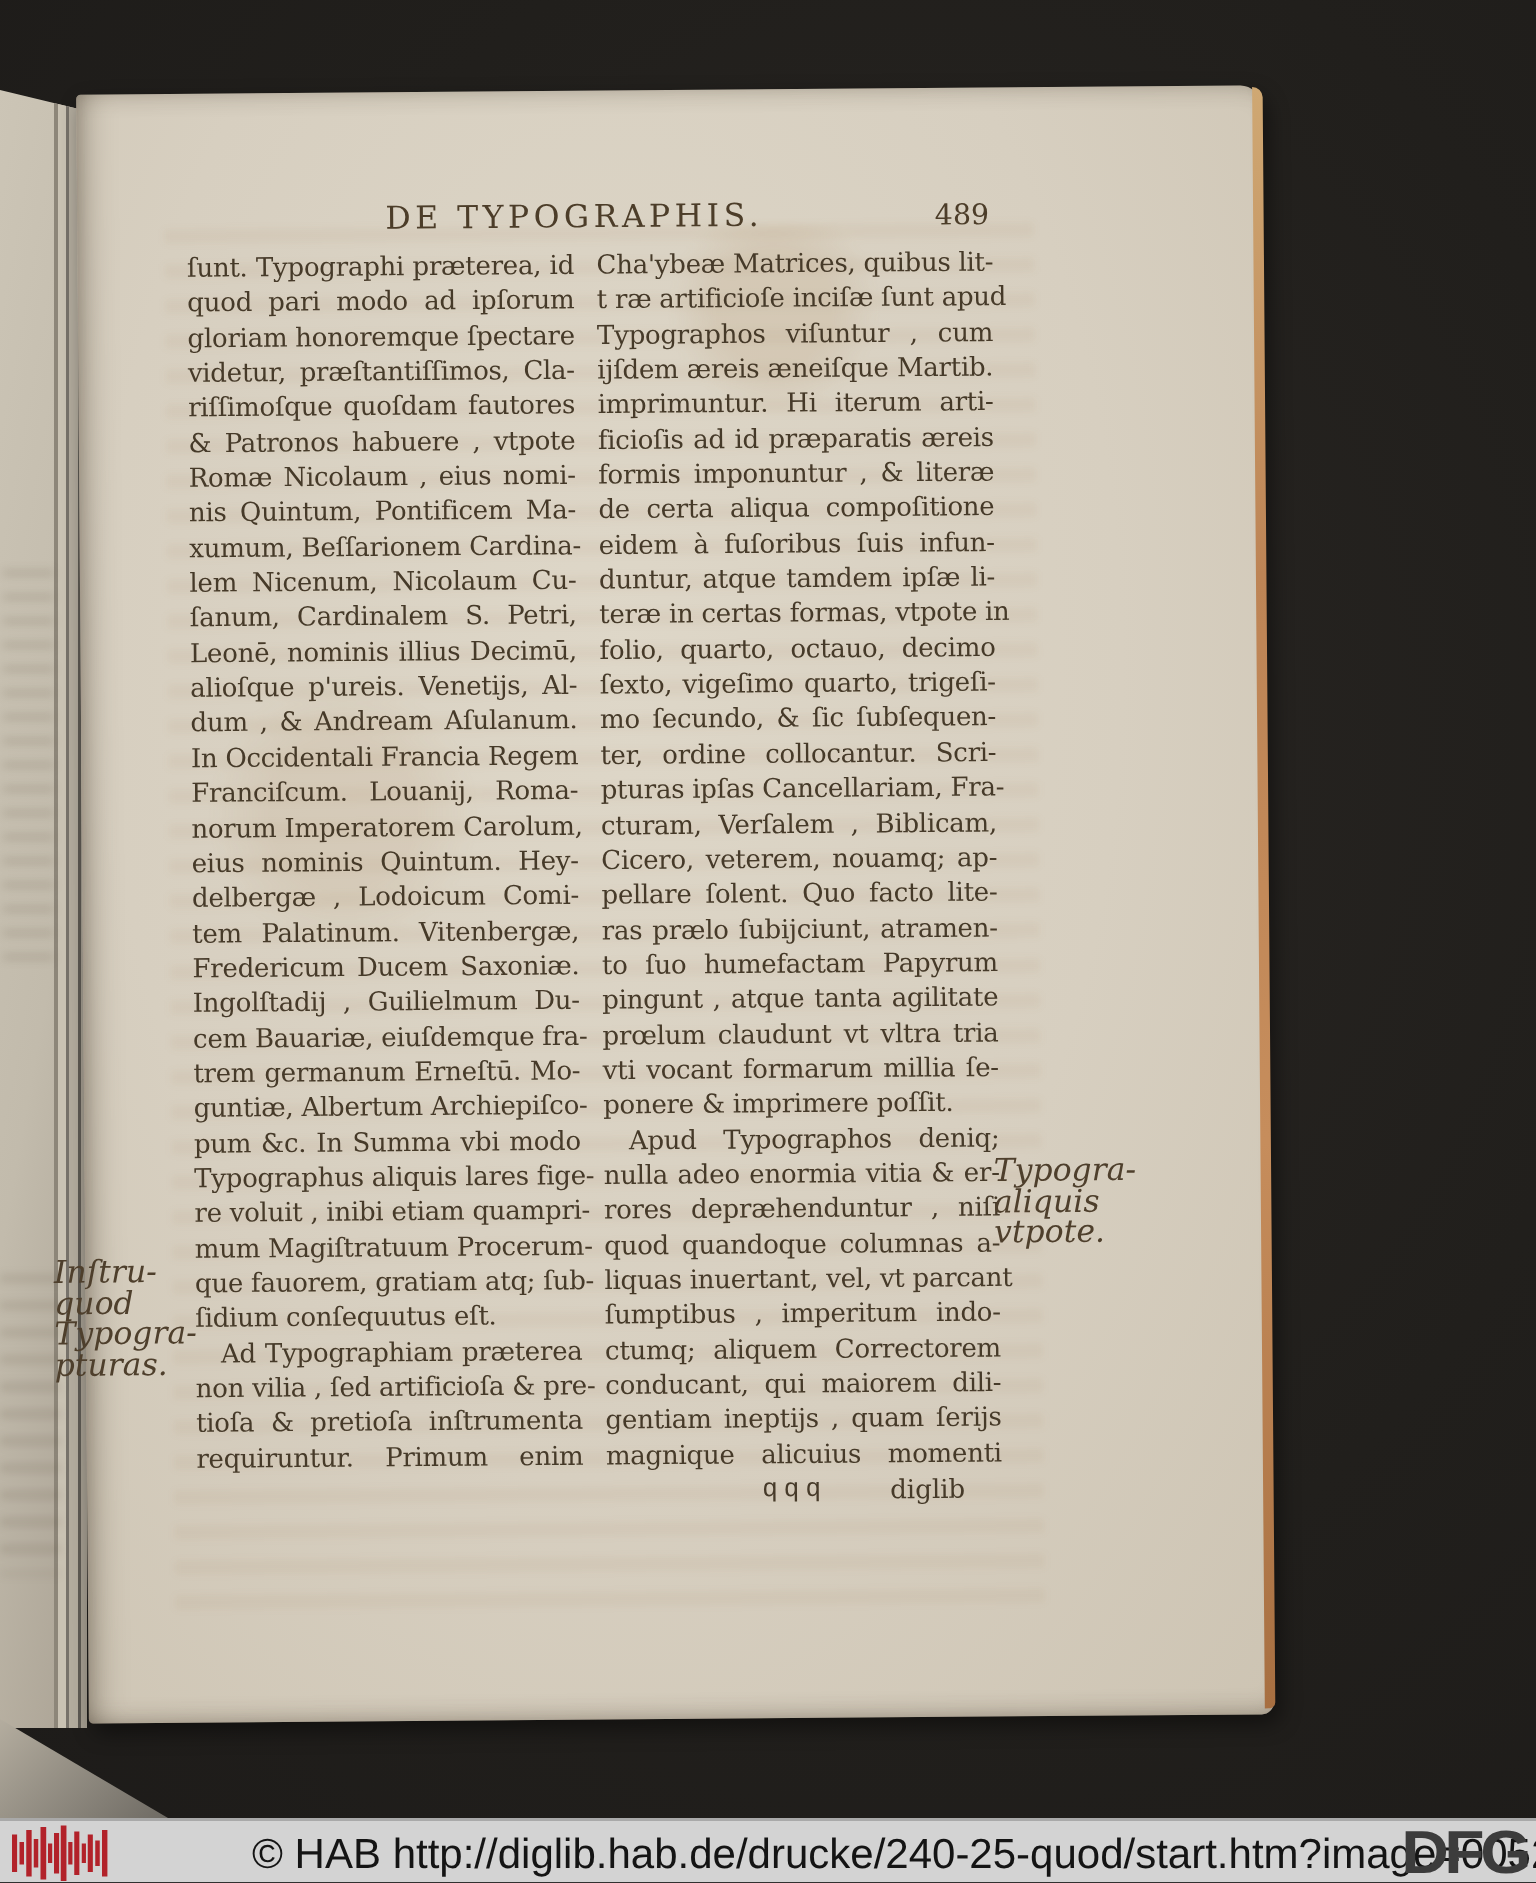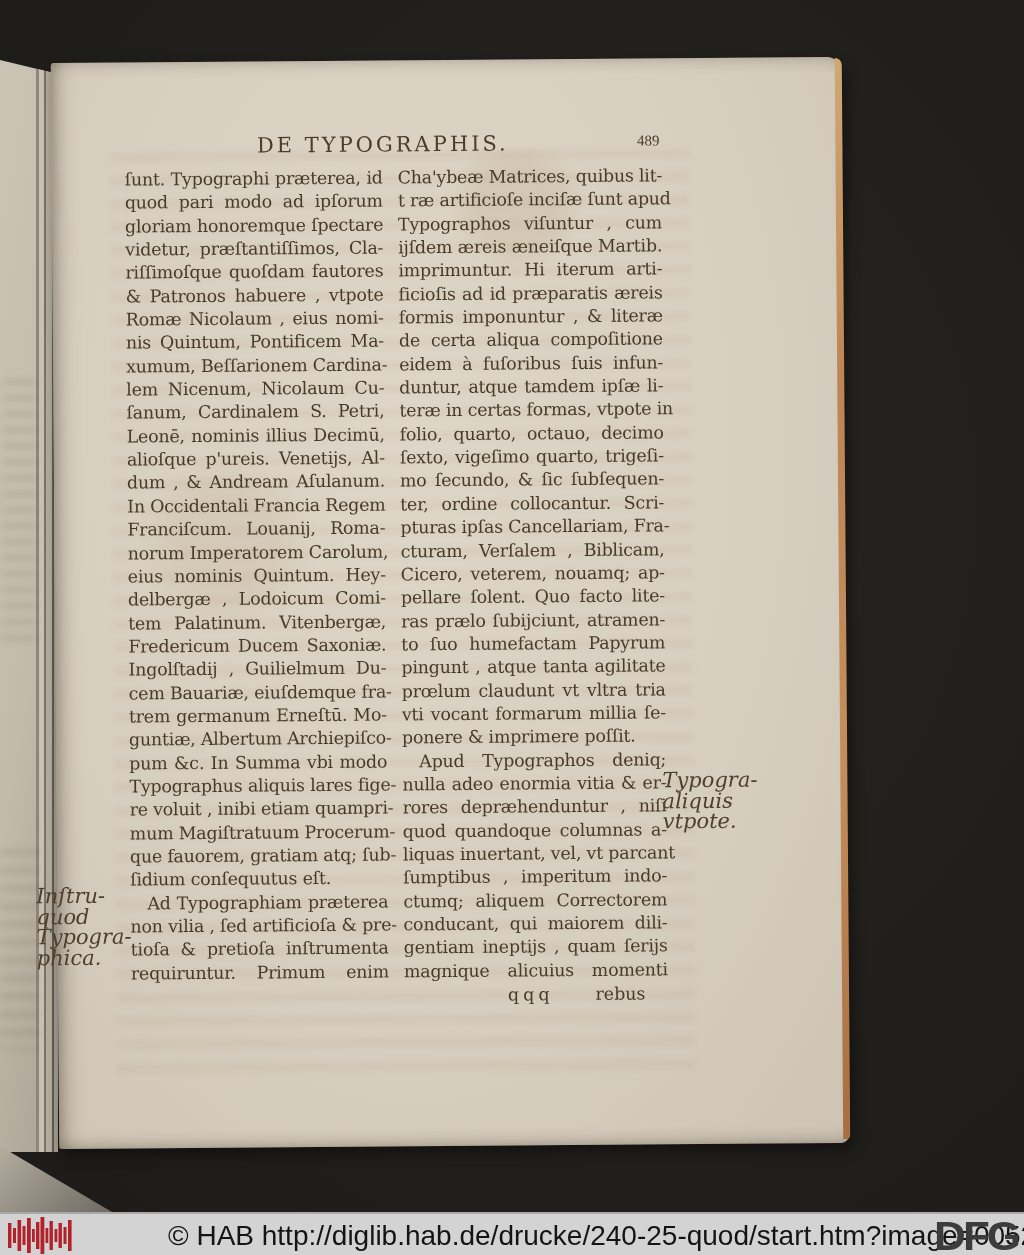--- a/index.html
+++ b/index.html
@@ -38,37 +38,37 @@
       background:
         radial-gradient(circle at 70% 6%, rgba(155,108,54,.10) 0 40px, rgba(0,0,0,0) 70px),
         radial-gradient(circle at 20% 42%, rgba(155,108,54,.08) 0 50px, rgba(0,0,0,0) 90px),
         repeating-linear-gradient(to bottom, rgba(150,104,52,.055) 0 10px, rgba(0,0,0,0) 10px 23.35px);
       filter:blur(2px);pointer-events:none;}
   
   .text-block{position:absolute;left:73px;top:72px;width:537px;color:#453827;}
   .header-row{position:relative;height:28px;margin-bottom:6px;}
   .running-title{position:absolute;left:50%;transform:translateX(-54%);top:0;
       font-size:21px;letter-spacing:3px;white-space:nowrap;color:#4c3d29;}
-  .page-num{position:absolute;right:2px;top:2px;font-size:15px;color:#4c3d29;font-family:Liberation Serif, serif;}
+  .page-num{position:absolute;right:2px;top:2px;font-size:19px;color:#4c3d29;}
   .columns{display:flex;gap:15px;}
   .col{display:flex;flex-direction:column;}
   .col-left{width:258px;}
   .col-right{width:264px;}
   .line{font-size:17.4px;line-height:23.35px;height:23.35px;
       text-align:justify;text-align-last:justify;white-space:nowrap;
       letter-spacing:-0.2px;color:#463a29;}
   .line.nj{text-align-last:left;}
   .line.ind{padding-left:17px;box-sizing:border-box;}
   .sig-row{display:flex;font-size:17.4px;line-height:24px;color:#463a29;
       padding-left:104px;gap:42px;}
-  .sig{letter-spacing:4px;}
+  .sig{letter-spacing:4px;font-family:Liberation Mono, monospace;}
   .note{position:absolute;font-style:italic;font-size:21px;line-height:20.5px;
       color:#4e3f2c;white-space:nowrap;}
   .note-right{left:606px;top:712px;}
-  .note-left{left:-21px;top:823px;}
+  .note-left{left:-21px;top:775px;}
   
   .footer{position:absolute;left:0;bottom:0;width:1024px;height:43px;
       background:#d3d3d3;border-top:2px solid #a9a9a9;box-sizing:border-box;
       display:flex;align-items:center;font-family:"Liberation Sans", sans-serif;}
   .hab-logo{position:absolute;left:7px;top:2px;}
   .footer-url{position:absolute;left:168px;top:6px;font-size:28px;color:#141414;
       letter-spacing:0;white-space:nowrap;}
   .dfg{position:absolute;right:6px;top:-3px;font-size:44px;font-weight:bold;
       letter-spacing:-3px;color:#3c3c3c;transform:scaleY(.92);}
 </style>
@@ -164,36 +164,36 @@
               <div class="line">quod quandoque columnas a-</div>
               <div class="line">liquas inuertant, vel, vt parcant</div>
               <div class="line">ſumptibus ,  imperitum indo-</div>
               <div class="line">ctumq; aliquem Correctorem</div>
               <div class="line">conducant, qui maiorem dili-</div>
               <div class="line">gentiam ineptijs ,  quam ſerijs</div>
               <div class="line">magnique  alicuius  momenti</div>
             </div>
           <div class="sig-row">
             <span class="sig">qqq</span>
-            <span class="catchword">rebus</span>
+            <span class="catchword">diglib</span>
           </div>
         </div>
       </div>
     </div>
 
     <div class="note note-right">
         <div class="note-line">Typogra-</div>
         <div class="note-line">aliquis</div>
         <div class="note-line">vtpote.</div>
       </div>
     <div class="note note-left">
         <div class="note-line">Inſtru-</div>
         <div class="note-line">quod</div>
         <div class="note-line">Typogra-</div>
-        <div class="note-line">phica.</div>
+        <div class="note-line">pturas.</div>
       </div>
   </div>
 
   <div class="footer">
     <svg class="hab-logo" width="68" height="39" viewBox="0 0 68 39">
       <g fill="#b2222a">
         <rect x="1" y="7" width="3.4" height="25"></rect>
         <rect x="6" y="12" width="3.0" height="15"></rect>
         <rect x="10.5" y="4" width="3.6" height="31"></rect>
         <rect x="15.5" y="10" width="3.0" height="19"></rect>

